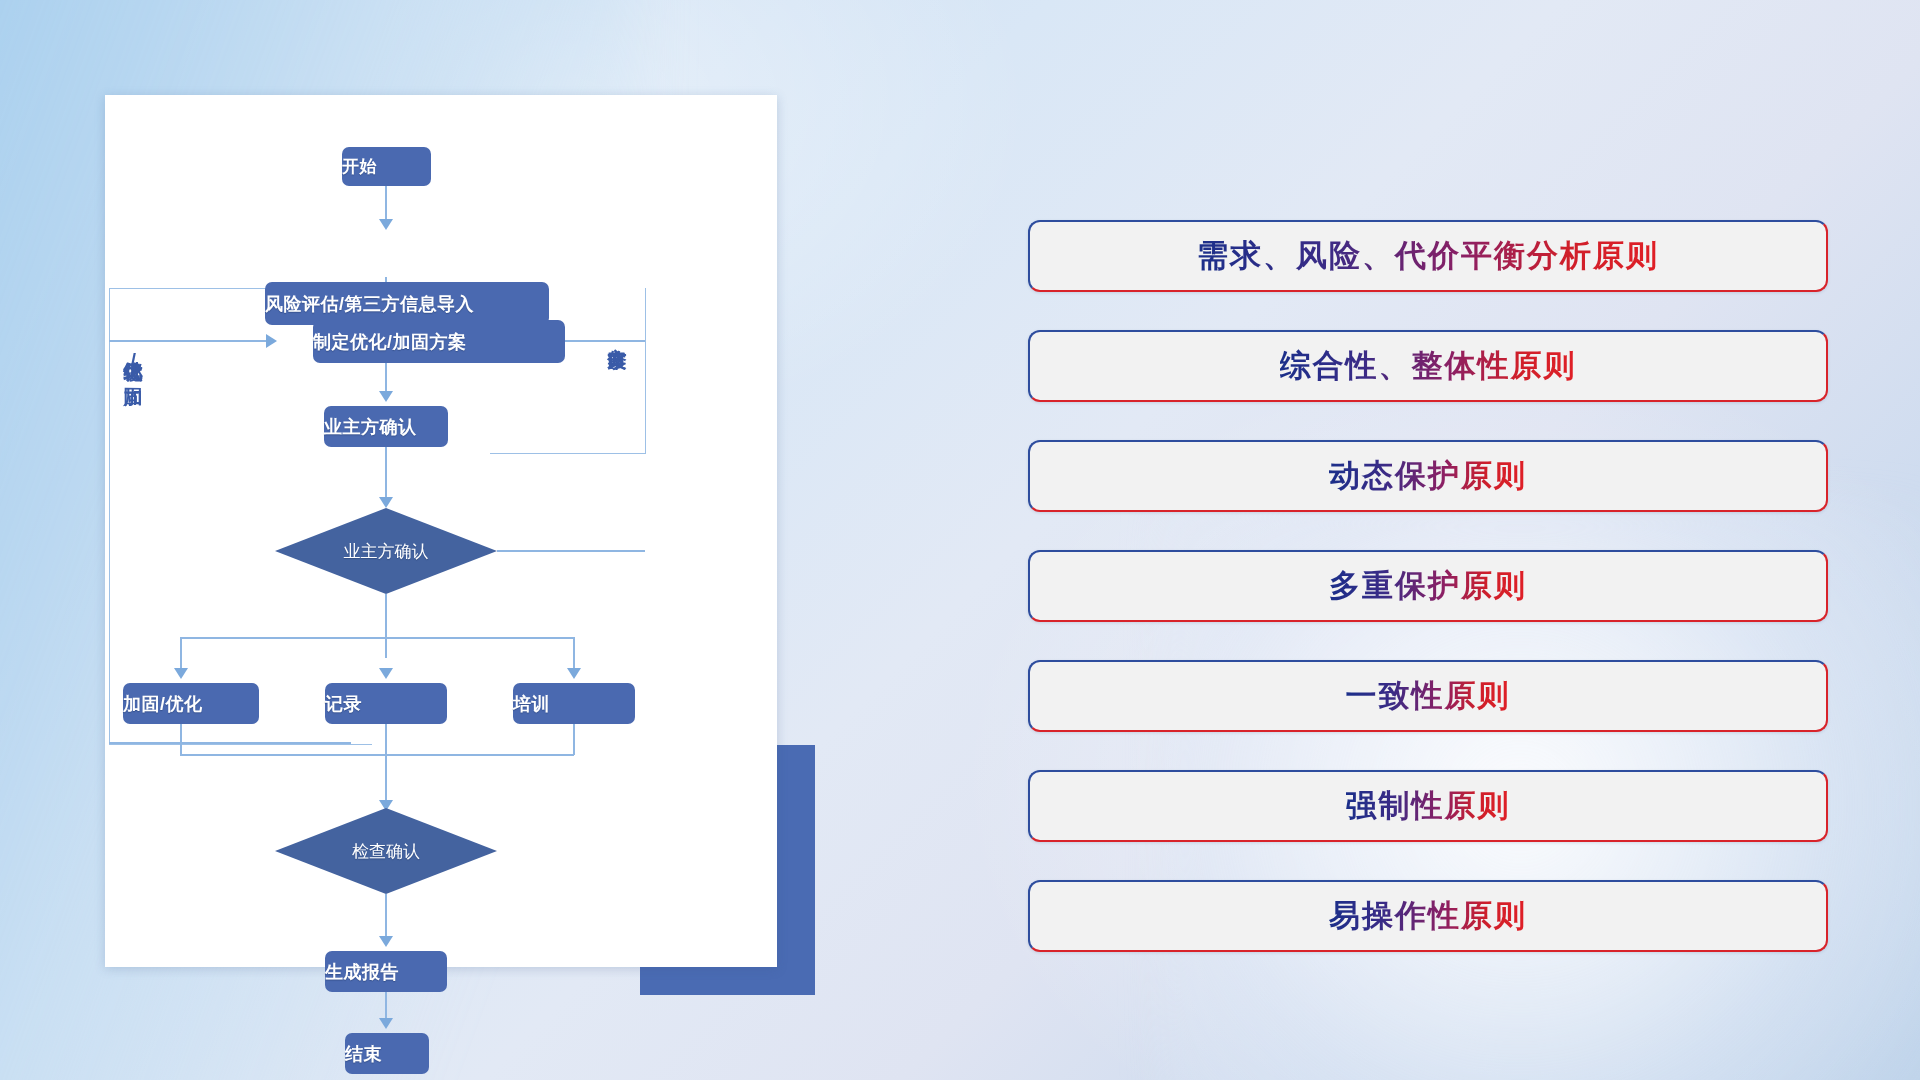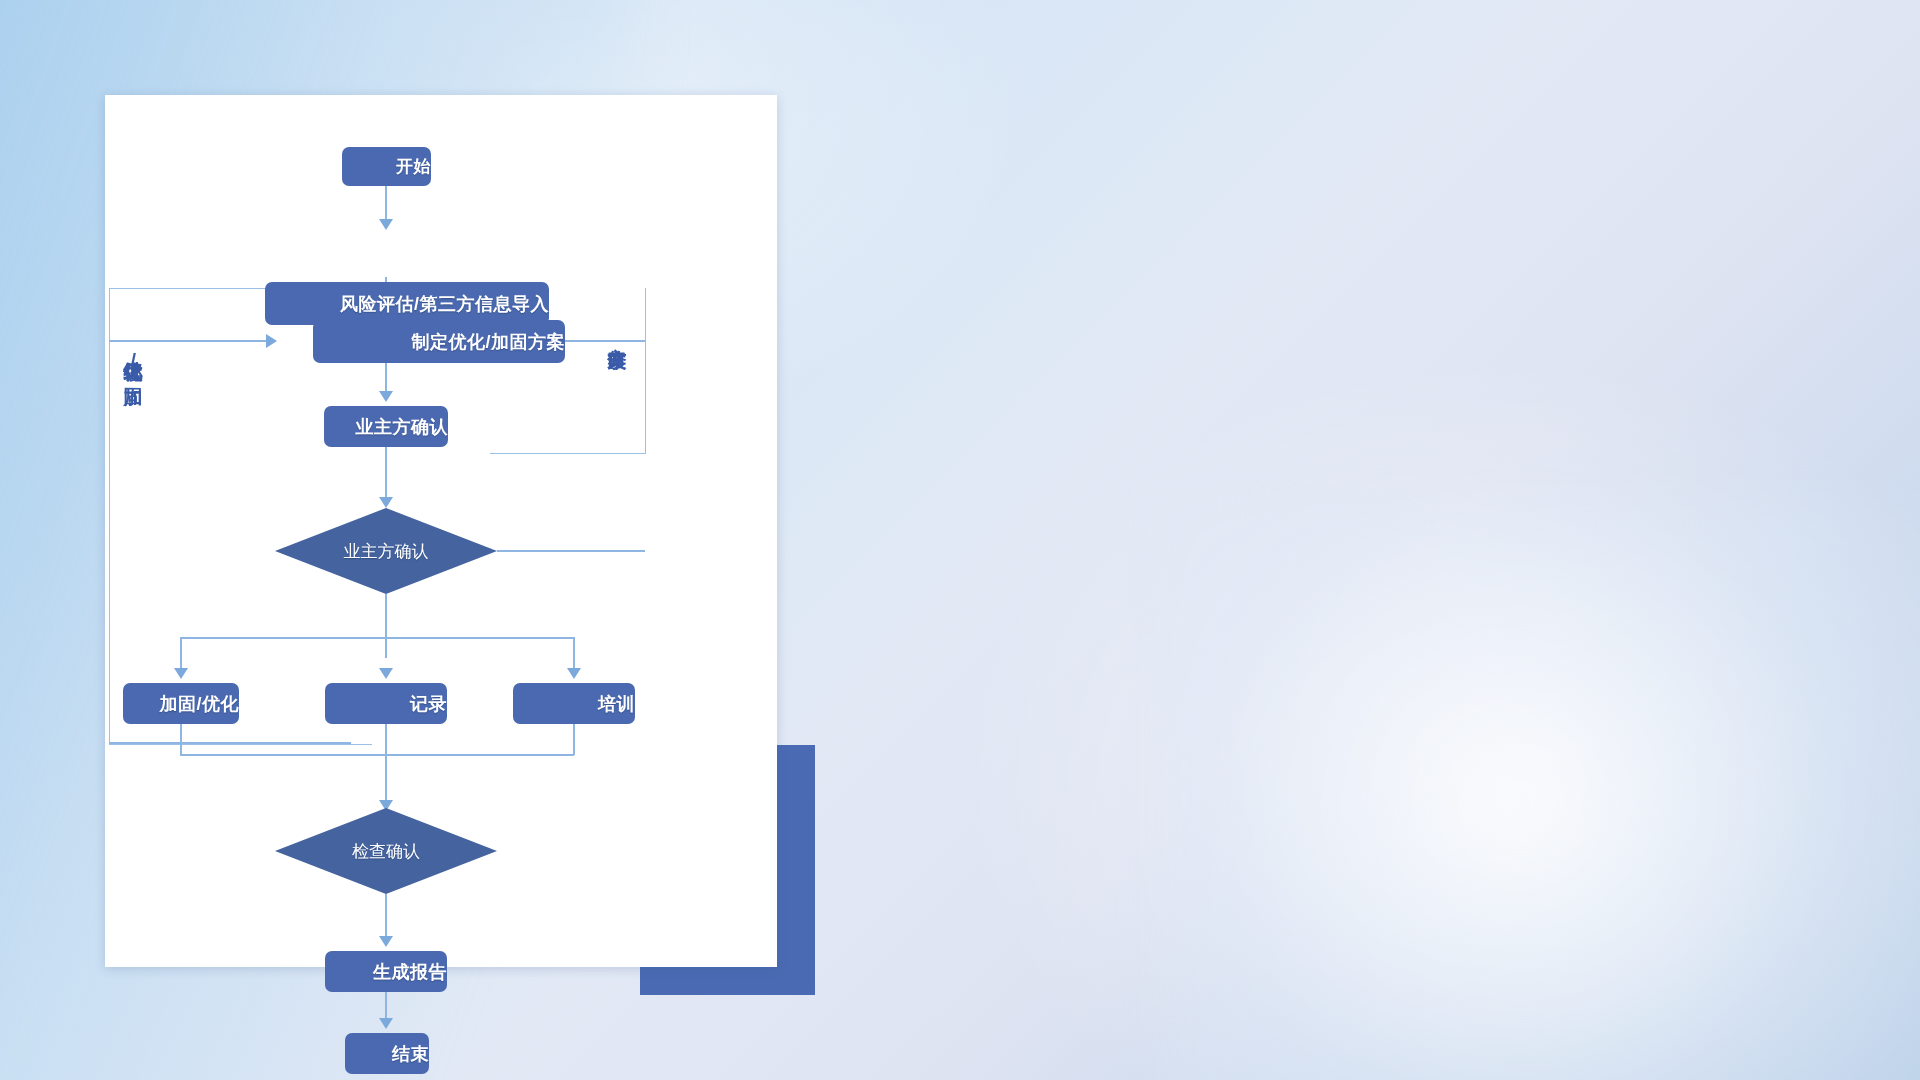--- a/index.html
+++ b/index.html
@@ -50,21 +50,21 @@
     box-shadow: 0 2px 10px rgba(60,90,140,0.22);
     z-index: 2;
   }
 
   .flow { position:absolute; inset:0; }
 
   
   .node {
     position: absolute;
     box-sizing: border-box;
-    display: flex; align-items: center; justify-content: flex-end;
+    display: flex; align-items: center; justify-content: flex-start;
     background: #4a69b0;
     color: #ffffff;
     border-radius: 7px;
     font-weight: bold;
     letter-spacing: 0.5px;
     text-shadow: 0 1px 1px rgba(20,40,80,0.35);
     white-space: nowrap;
     z-index: 4;
   }
   .node.small  { font-size: 17px; }
@@ -236,21 +236,21 @@
 
       <div class="vline" style="left:280px; top:499px; height:64px;"></div>
 
       <div class="hline" style="left:75px; top:542px; width:394px;"></div>
       <div class="vline" style="left:75px; top:542px; height:35px;"></div>
       <div class="vline" style="left:468px; top:542px; height:35px;"></div>
       <div class="arrow-d" style="left:69px; top:573px;"></div>
       <div class="arrow-d" style="left:274px; top:573px;"></div>
       <div class="arrow-d" style="left:462px; top:573px;"></div>
 
-      <div class="node mid" style="left:18px; top:588px; width:116px; height:41px;">
+      <div class="node mid" style="left:18px; top:588px; width:136px; height:41px;">
         <span>加固/优化</span>
       </div>
 
       <div class="node mid" style="left:220px; top:588px; width:122px; height:41px;">
         <span>记录</span>
       </div>
 
       <div class="node mid" style="left:408px; top:588px; width:122px; height:41px;">
         <span>培训</span>
       </div>
@@ -282,15 +282,38 @@
       </div>
 
       <div class="vlabel" style="left:18px; top:250px;">继续优化/加固</div>
       <div class="vlabel" style="left:502px; top:238px;">方案修改</div>
 
     </div>
   </div>
 
   <div class="panel">
 
+    <div class="principles">
+      <div class="principle">
+        <span class="ptext">需求、风险、代价平衡分析原则</span>
+      </div>
+      <div class="principle">
+        <span class="ptext">综合性、整体性原则</span>
+      </div>
+      <div class="principle">
+        <span class="ptext">动态保护原则</span>
+      </div>
+      <div class="principle">
+        <span class="ptext">多重保护原则</span>
+      </div>
+      <div class="principle">
+        <span class="ptext">一致性原则</span>
+      </div>
+      <div class="principle">
+        <span class="ptext">强制性原则</span>
+      </div>
+      <div class="principle">
+        <span class="ptext">易操作性原则</span>
+      </div>
+    </div>
   </div>
 
 </div>
 
 </body></html>

